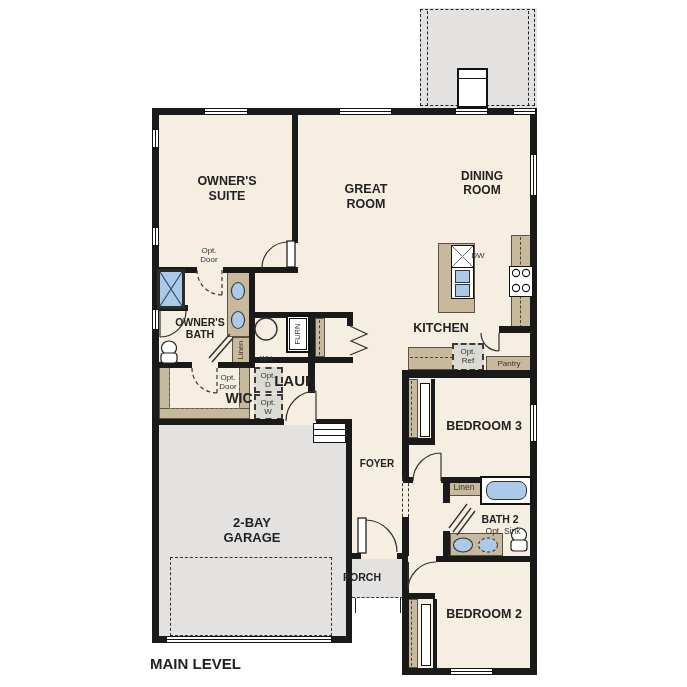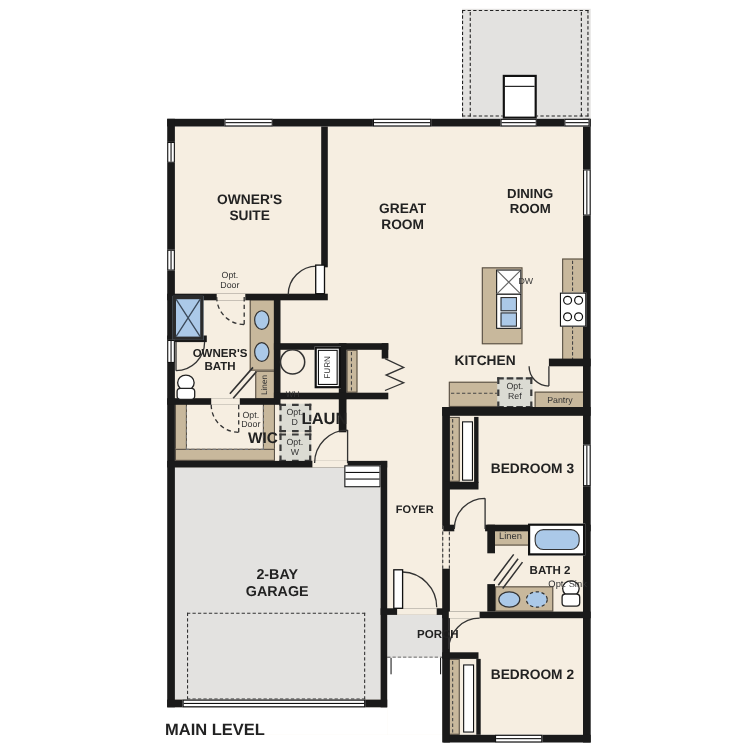--- a/index.html
+++ b/index.html
@@ -188,38 +188,38 @@
   <div class="lbl" style="left:366px;top:197px;font-size:12.5px;">GREAT
 ROOM</div>
   <div class="lbl" style="left:482px;top:183px;font-size:12px;">DINING
 ROOM</div>
   <div class="lbl" style="left:441px;top:328px;font-size:12.5px;white-space:nowrap;">KITCHEN</div>
   <div class="lbl" style="left:200px;top:328px;font-size:10.5px;">OWNER'S
 BATH</div>
   <div class="lbl" style="left:203px;top:398px;font-size:14px;margin-left:36px;">WIC</div>
   <div class="lbl" style="left:295px;top:381px;font-size:15px;">LAUN</div>
   <div class="lbl" style="left:377px;top:464px;font-size:10px;">FOYER</div>
-  <div class="lbl" style="left:398px;top:577px;font-size:10.5px;">PORCH</div>
+  <div class="lbl" style="left:362px;top:577px;font-size:10.5px;">PORCH</div>
   <div class="lbl" style="left:252px;top:530px;font-size:13px;">2-BAY
 GARAGE</div>
   <div class="lbl" style="left:484px;top:426px;font-size:12.5px;white-space:nowrap;">BEDROOM 3</div>
   <div class="lbl" style="left:500px;top:519px;font-size:10.5px;white-space:nowrap;">BATH 2</div>
   <div class="lbl" style="left:484px;top:614px;font-size:12.5px;white-space:nowrap;">BEDROOM 2</div>
   <div class="lbl" style="left:509px;top:364px;font-size:8px;font-weight:normal;color:#333;">Pantry</div>
   <div class="lbl" style="left:150px;top:655px;transform:none;text-align:left;font-size:15px;white-space:nowrap;">MAIN LEVEL</div>
   <div class="lbl sm" style="left:266px;top:329px;font-size:7.5px;margin-top:30px;">WH</div>
   <div class="lbl sm rot" style="left:298px;top:334px;font-size:7.5px;">FURN</div>
   <div class="lbl sm" style="left:463px;top:256px;font-size:8px;margin-left:15px;">DW</div>
   <div class="lbl sm" style="left:268px;top:380px;font-size:8px;">Opt.
 D</div>
   <div class="lbl sm" style="left:268px;top:407px;font-size:8px;">Opt.
 W</div>
   <div class="lbl sm" style="left:468px;top:356px;font-size:8px;">Opt.
 Ref</div>
-  <div class="lbl sm" style="left:516px;top:531px;font-size:8.5px;white-space:nowrap;">Opt. Sink</div>
+  <div class="lbl sm" style="left:503px;top:531px;font-size:8.5px;white-space:nowrap;">Opt. Sink</div>
   <div class="lbl sm rot" style="left:241px;top:350px;font-size:7.5px;">Linen</div>
   <div class="lbl sm" style="left:464px;top:487px;font-size:8.5px;">Linen</div>
   <div class="lbl sm" style="left:209px;top:255px;font-size:8px;">Opt.
 Door</div>
   <div class="lbl sm" style="left:228px;top:382px;font-size:8px;">Opt.
 Door</div>
 
 </div>
 
 </body></html>

